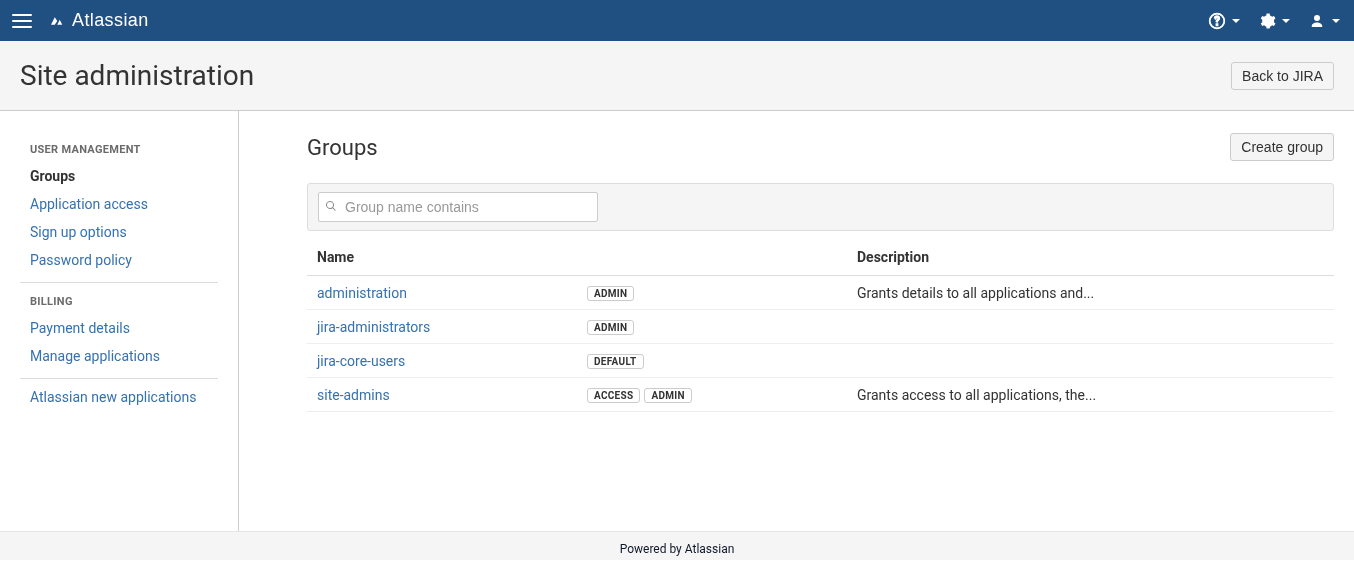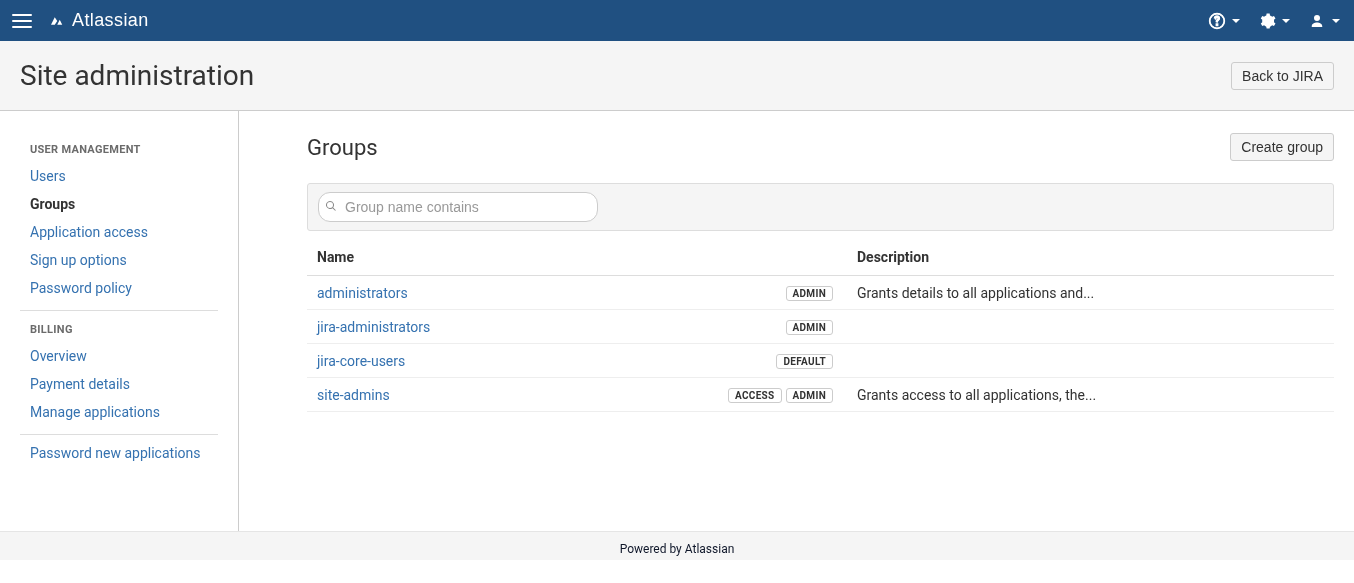--- a/index.html
+++ b/index.html
@@ -109,21 +109,21 @@
     padding: 8px 10px;
   }
   .search-wrap {
     position:relative;
     width: 280px;
   }
   .search-wrap input {
     width:100%;
     padding: 6px 8px 6px 26px;
     border: 1px solid #ccc;
-    border-radius: 12px;
+    border-radius: 2px;
     font-size: 14px;
     color:#333;
     background:#fff;
   }
   .search-wrap input::placeholder { color:#999; }
   .search-wrap .sicon {
     position:absolute; left:7px; top:50%; transform:translateY(-50%);
   }
   .search-wrap .sicon svg { width:12px; height:12px; fill:#888; }
 
@@ -140,21 +140,21 @@
     padding: 10px 10px;
     border-bottom: 1px solid #ddd;
   }
   table.groups td {
     padding: 8px 10px;
     border-bottom: 1px solid #eee;
     font-size:14px;
     vertical-align: middle;
   }
   table.groups td.name-cell { width: 270px; }
-  table.groups td.badge-cell { width: 270px; text-align: right; }
+  table.groups td.badge-cell { width: 270px; }
   .badge {
     display:inline-block;
     border:1px solid #ccc;
     border-radius: 3px;
     background:#fff;
     padding: 1px 6px;
     font-size:10px;
     font-weight:700;
     color:#333;
     letter-spacing:0.3px;
@@ -215,36 +215,34 @@
 <div class="page-header">
   <h1 class="page-title">Site administration</h1>
   <button class="btn">Back to JIRA</button>
 </div>
 
 <div class="body">
 
   <nav class="sidebar">
     <div class="sidebar-section-title">USER MANAGEMENT</div>
     <ul>
-      <li><a>Users</a></li>
       <li class="active"><a>Groups</a></li>
       <li><a>Application access</a></li>
       <li><a>Sign up options</a></li>
       <li><a>Password policy</a></li>
     </ul>
     <hr>
     <div class="sidebar-section-title">BILLING</div>
     <ul>
-      <li><a>Overview</a></li>
       <li><a>Payment details</a></li>
       <li><a>Manage applications</a></li>
     </ul>
     <hr>
     <ul>
-      <li><a>Password new applications</a></li>
+      <li><a>Atlassian new applications</a></li>
     </ul>
   </nav>
 
   <div class="main">
     <div class="section-head">
       <h2 class="section-title">Groups</h2>
       <button class="btn">Create group</button>
     </div>
 
     <div class="filter-bar">
@@ -260,21 +258,21 @@
 
     <table class="groups">
       <thead>
         <tr>
           <th colspan="2">Name</th>
           <th>Description</th>
         </tr>
       </thead>
       <tbody id="groups-tbody">
       <tr>
-            <td class="name-cell"><a>administrators</a></td>
+            <td class="name-cell"><a>administration</a></td>
             <td class="badge-cell"><span class="badge">ADMIN</span></td>
             <td>Grants details to all applications and...</td>
           </tr>
           <tr>
             <td class="name-cell"><a>jira-administrators</a></td>
             <td class="badge-cell"><span class="badge">ADMIN</span></td>
             <td></td>
           </tr>
           <tr>
             <td class="name-cell"><a>jira-core-users</a></td>

